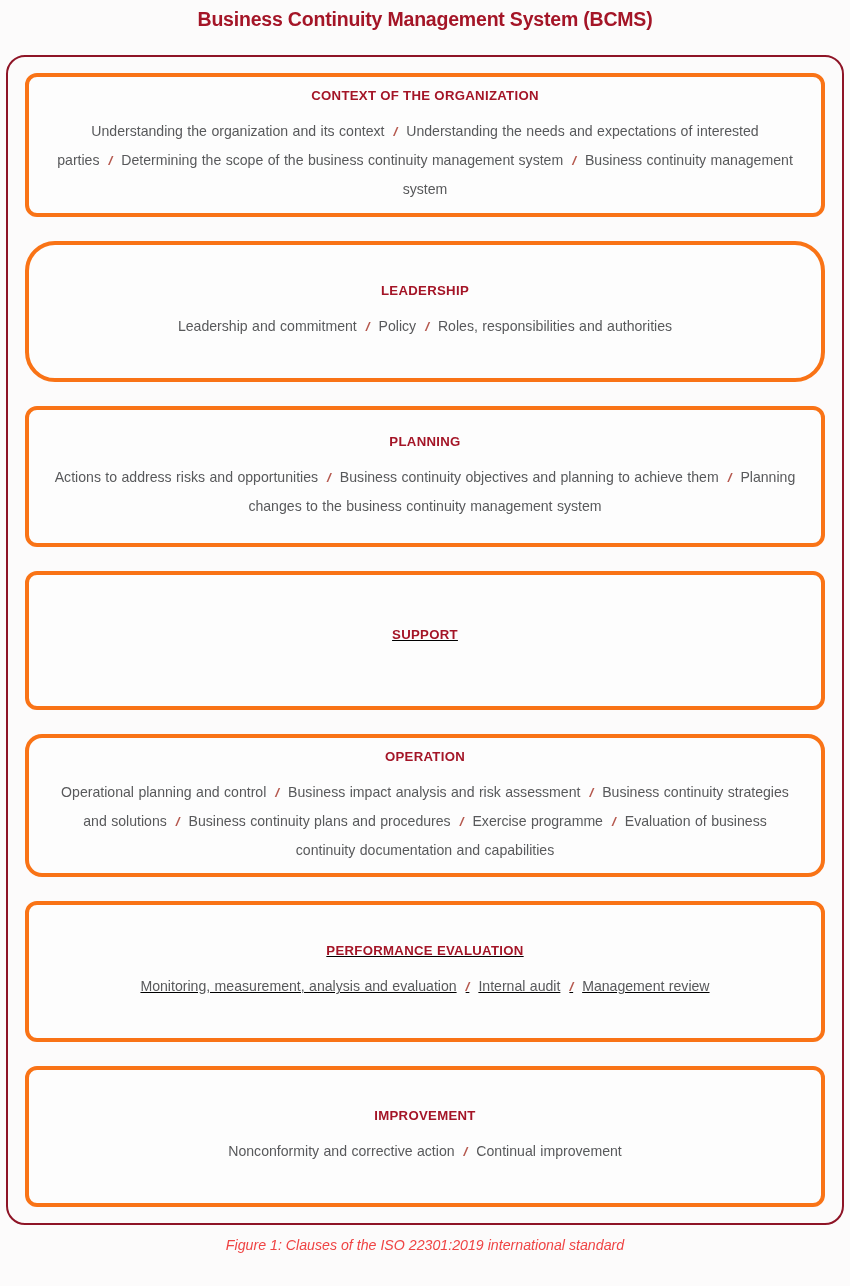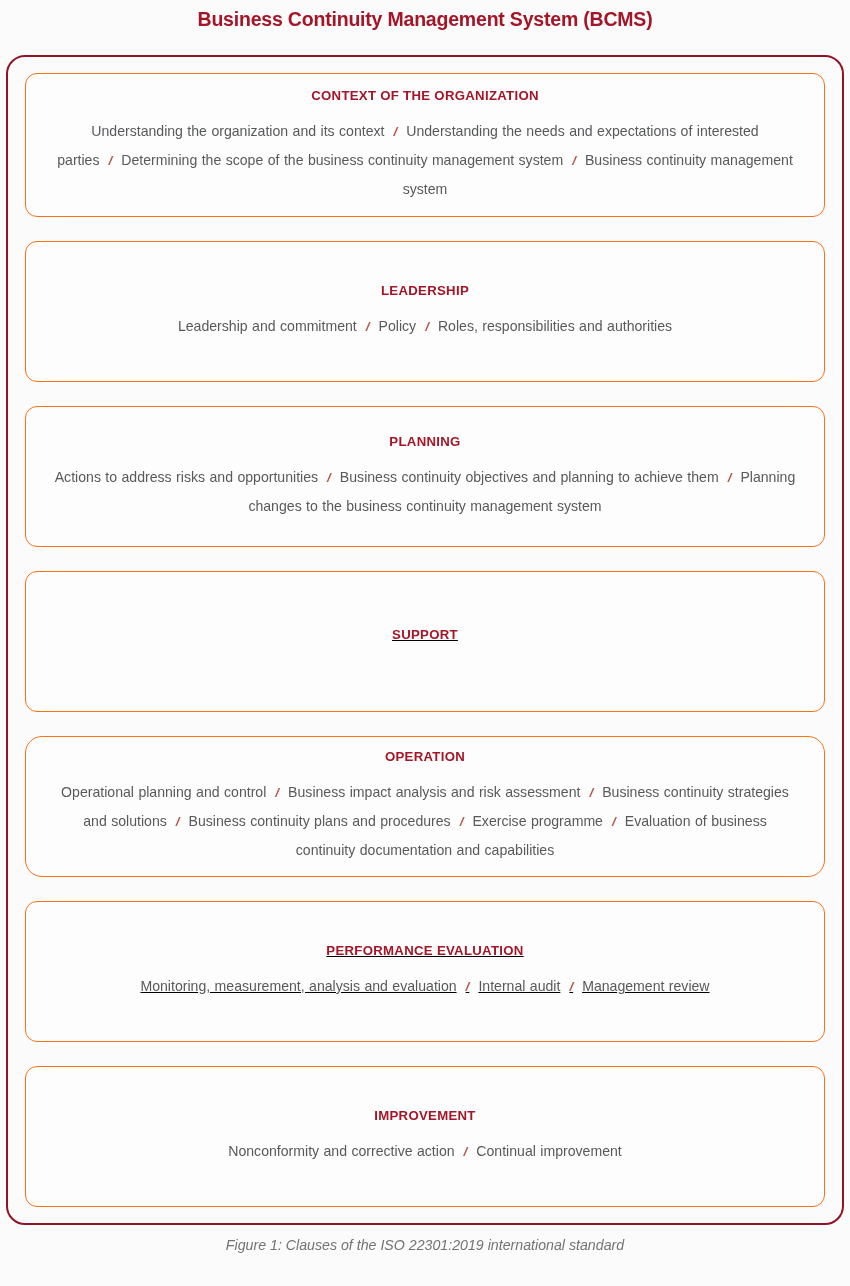--- a/index.html
+++ b/index.html
@@ -54,33 +54,33 @@
 
   .clause-list {
     display: flex;
     flex-direction: column;
     gap: 24px;
     height: 100%;
   }
 
   
   .clause-box {
-    border: 1px solid #f97316;
+    border: 4px solid #f97316;
     border-radius: 12px;
     background: #fdfdfd;
     display: flex;
     flex-direction: column;
     align-items: center;
     justify-content: center;
     text-align: center;
     padding: 10px 14px;
   }
 
   .clause-box.h-context  { height: 146px; }
-  .clause-box.h-leader   { height: 143px; }
+  .clause-box.h-leader   { height: 143px; border-radius: 30px; }
   .clause-box.h-planning { height: 143px; }
   .clause-box.h-support  { height: 142px; text-decoration: underline; }
   .clause-box.h-operation{ height: 143px; border-radius: 17px; }
   .clause-box.h-perf     { height: 143px; text-decoration: underline; }
   .clause-box.h-improve  { height: 143px; }
 
   .clause-heading {
     font-size: 13.2px;
     font-weight: bold;
     color: #a41527;
@@ -119,21 +119,21 @@
 
   
   .figure-caption {
     position: absolute;
     top: 1234px;
     left: 0;
     width: 850px;
     text-align: center;
     font-size: 14.2px;
     font-style: italic;
-    color: #737373;
+    color: #ef4444;
     line-height: 22px;
   }
 </style>
 </head>
 <body>
 
 <div class="page">
 
   <div class="figure-title">Business Continuity Management System (BCMS)</div>
 

